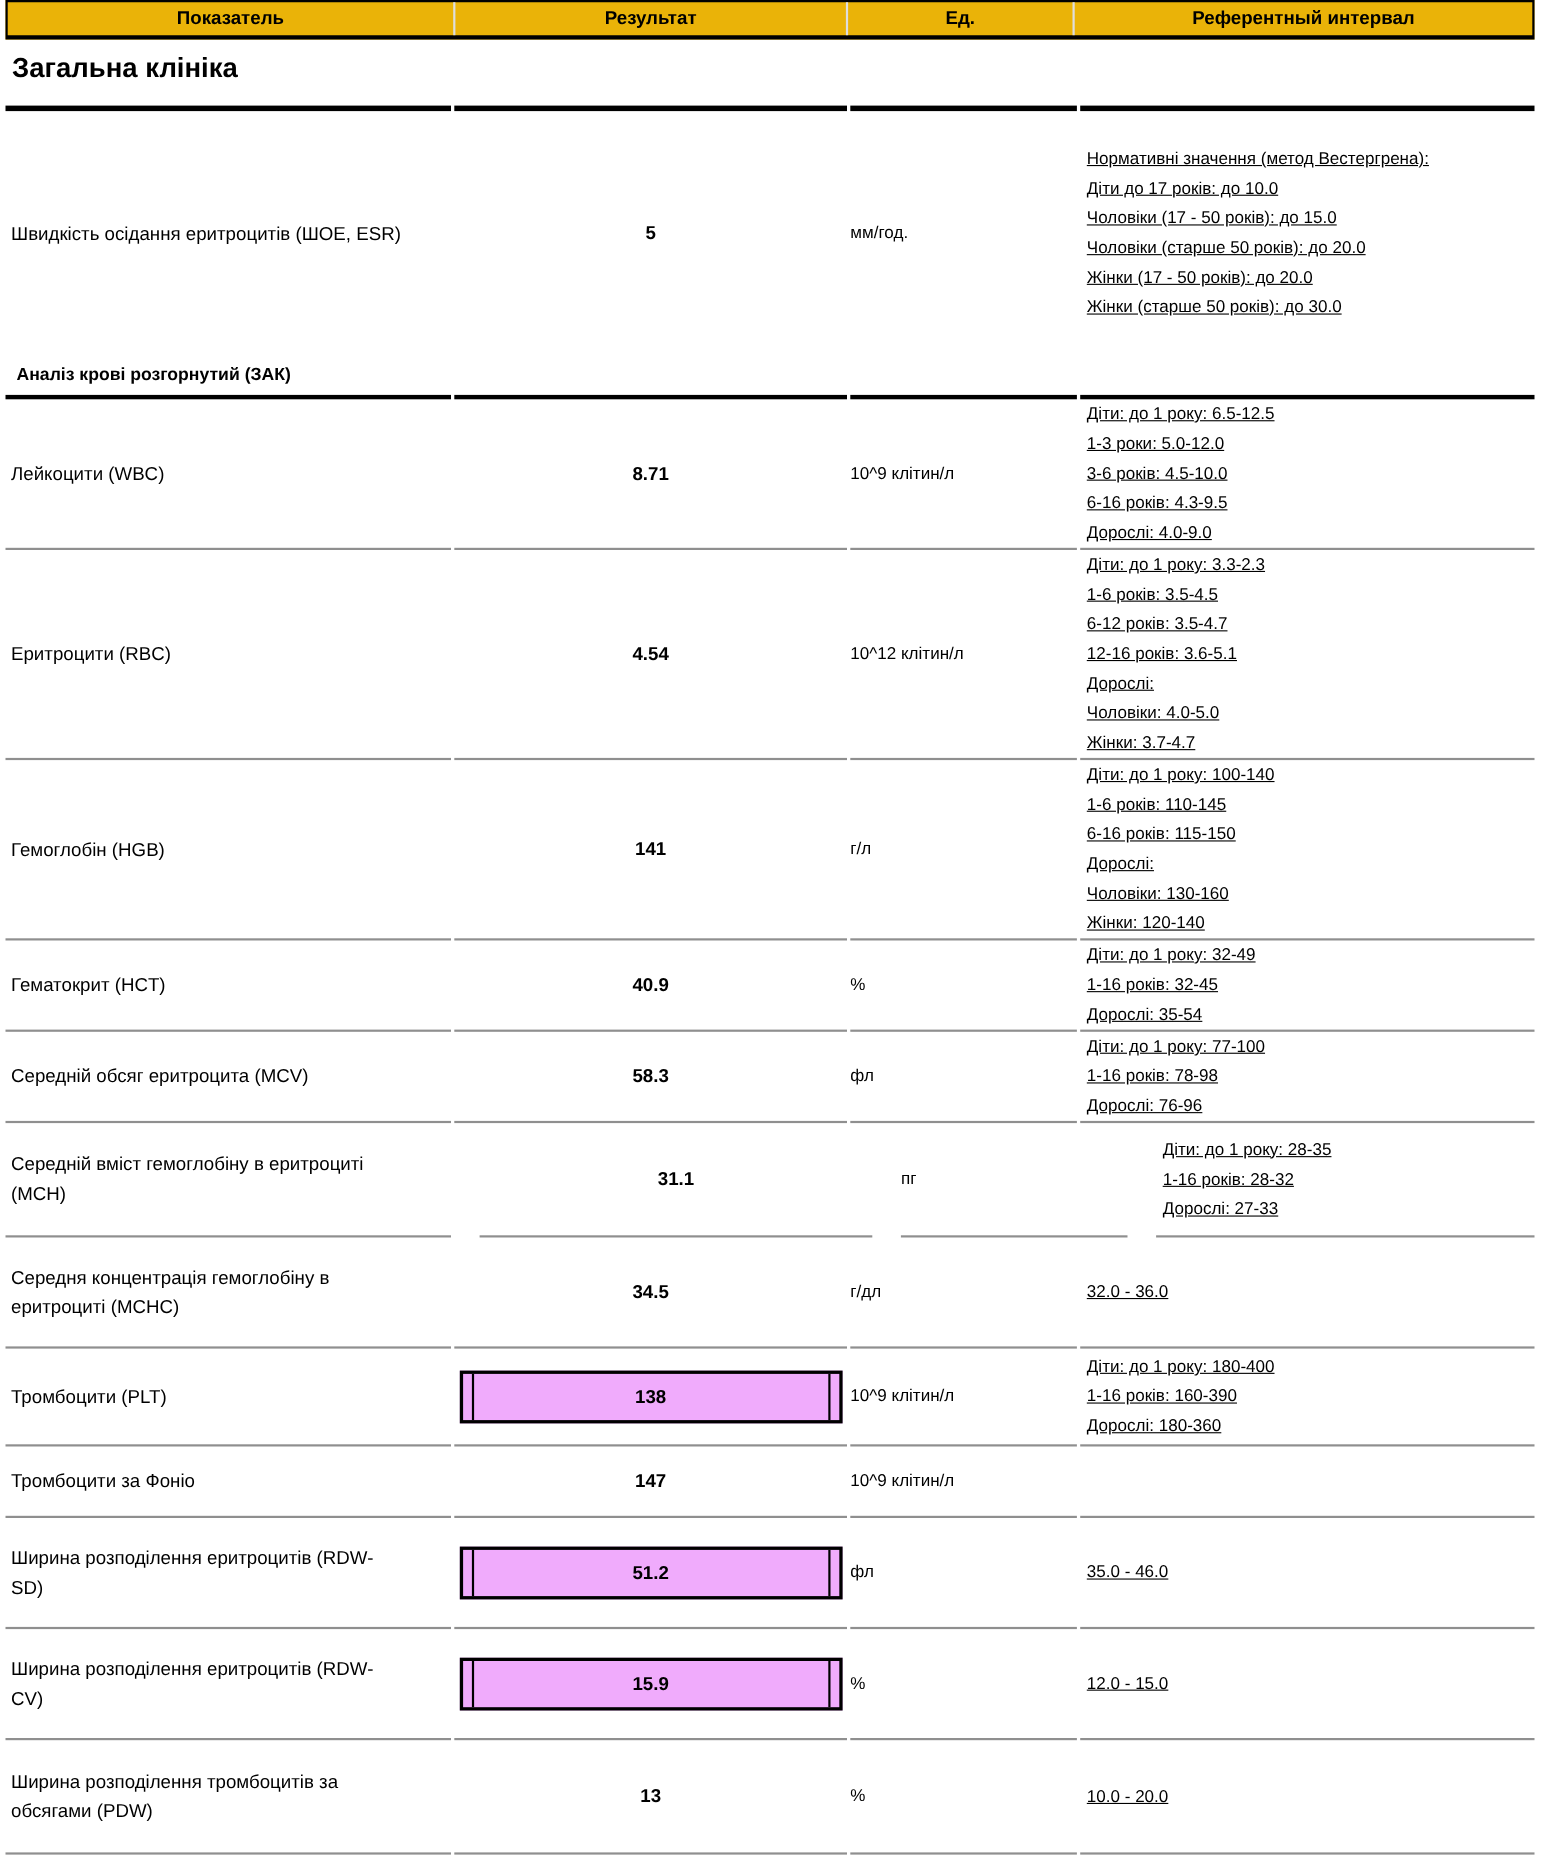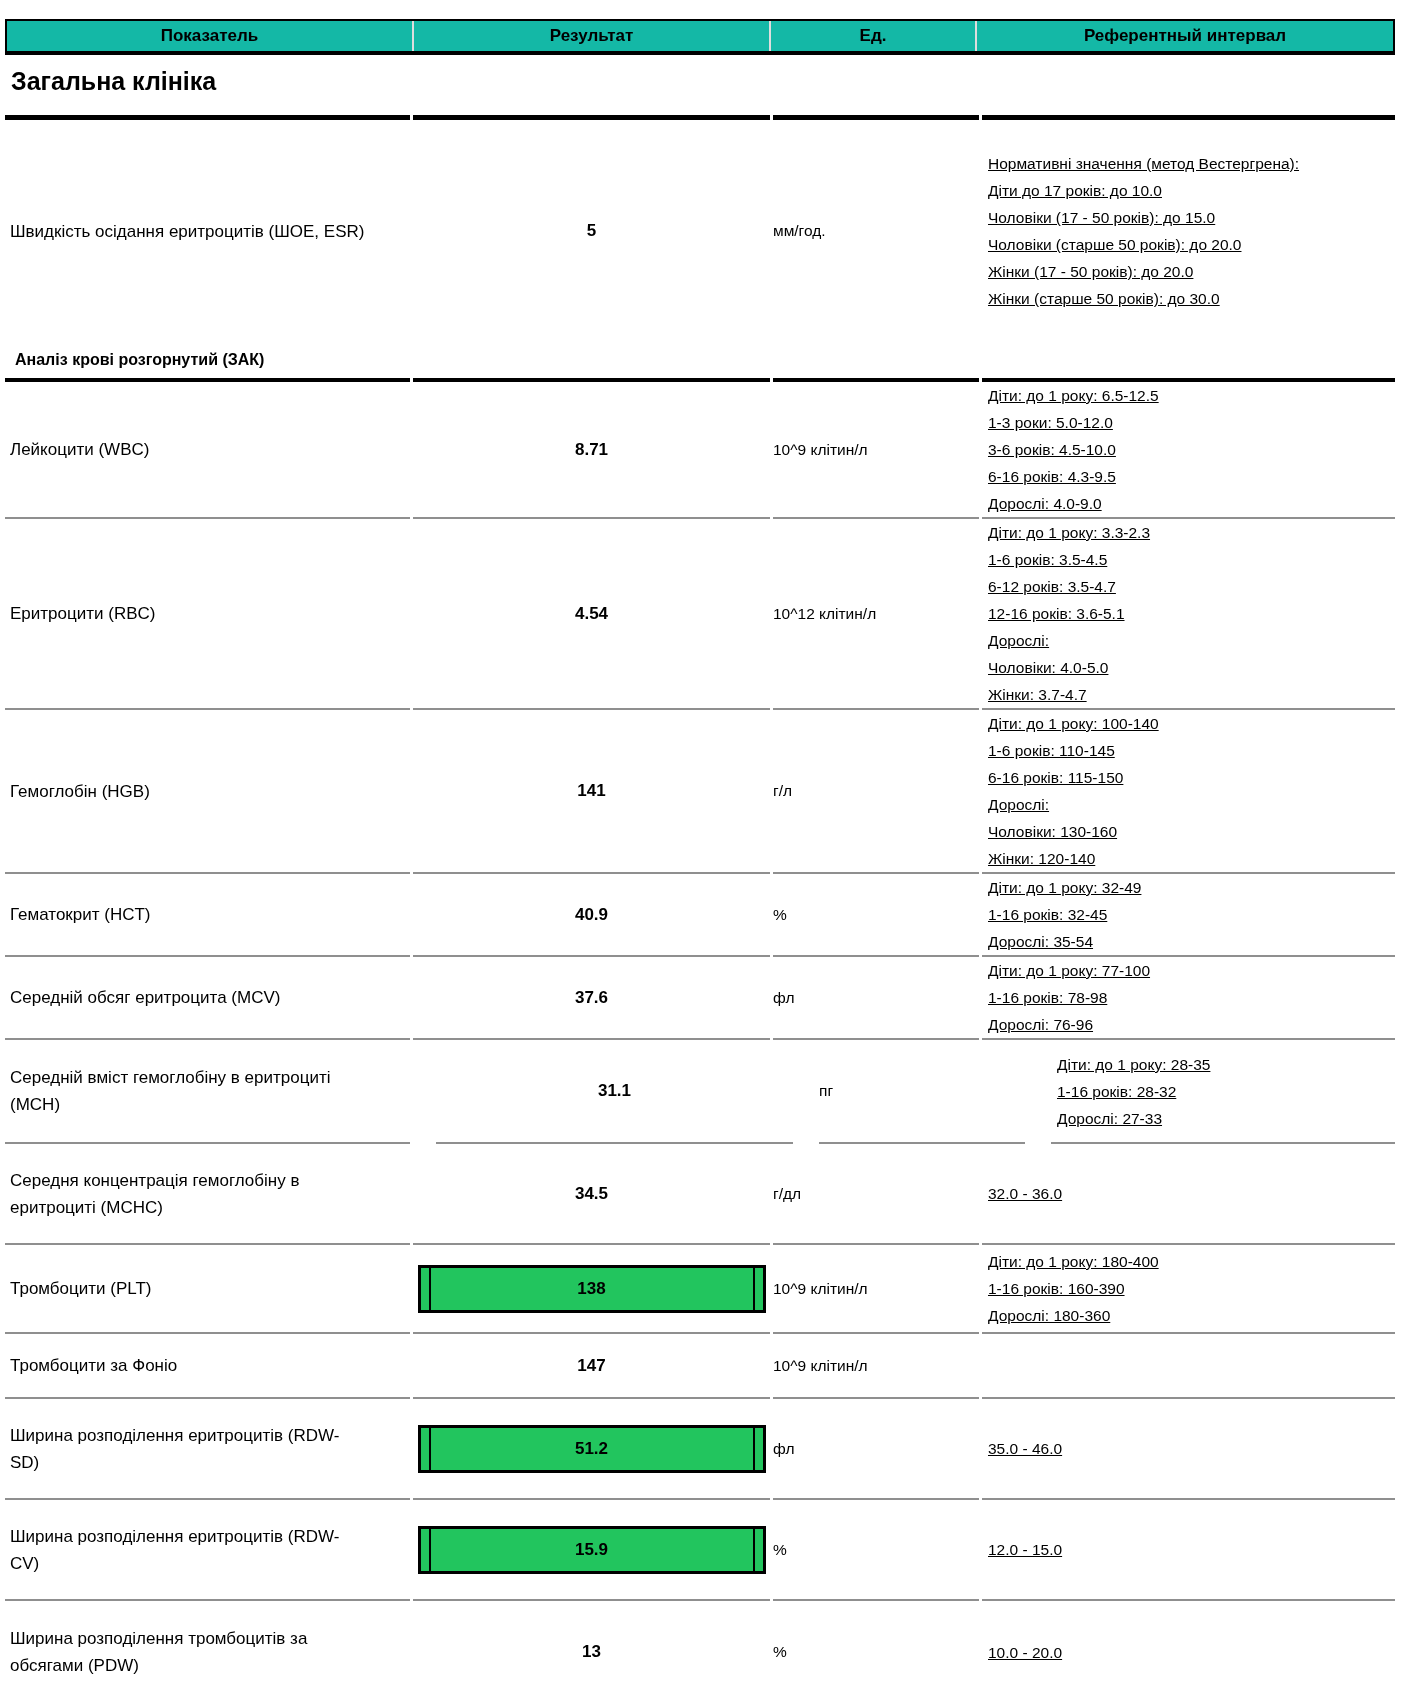--- a/index.html
+++ b/index.html
@@ -5,23 +5,23 @@
   html, body { margin:0; padding:0; background:#ffffff; }
   body {
     width:1403px; height:1698px; overflow:hidden;
     font-family:"Liberation Sans", sans-serif; color:#000;
   }
   .page { padding:0 8px 0 5px; }
 
   
   .thead {
     display:grid; grid-template-columns:405px 357px 206px 1fr;
-    background:#14b8a6;
+    background:#eab308;
     border:2px solid #000; border-bottom:4px solid #000;
-    height:30px; align-items:stretch;margin-top:19px;
+    height:30px; align-items:stretch;
   }
   .th {
     display:flex; align-items:center; justify-content:center;
     font-weight:bold; font-size:17px;
   }
   .th + .th { border-left:2px solid #dedede; }
 
   
   .group-title { font-size:25px; line-height:28px; font-weight:bold; margin:12px 0 20px 6px; }
   .subgroup-title { font-size:16px; line-height:24px; font-weight:bold; margin:6px 0 6px 10px; }
@@ -41,21 +41,21 @@
   .cell { display:flex; flex-direction:column; justify-content:center; }
   .c-label { padding-left:5px; font-size:17px; line-height:27px; }
   .c-result { align-items:center; font-weight:bold; font-size:17px; }
   .c-unit { font-size:15.5px; }
   .c-ref { padding-left:6px; font-size:15.5px; line-height:27px;text-decoration:underline; }
 
   
   .flag-box {
     position:relative; box-sizing:border-box;
     width:348px; height:48px;
-    border:3px solid #000; background:#22c55e;
+    border:3px solid #000; background:#f0abfc;
     display:flex; align-items:center; justify-content:center;
   }
   .flag-box::before, .flag-box::after {
     content:""; position:absolute; top:0; bottom:0; width:2px; background:#000;
   }
   .flag-box::before { left:8px; }
   .flag-box::after  { right:8px; }
 </style>
 </head>
 <body>
@@ -181,21 +181,21 @@
           <div>Діти: до 1 року: 32-49</div>
           <div>1-16 років: 32-45</div>
           <div>Дорослі: 35-54</div>
         </div>
   </div>
       <div class="row sep" style="min-height: 80px;">
     <div class="cell c-label">
           <div>Середній обсяг еритроцита (MCV)</div>
         </div>
     <div class="cell c-result">
-          <div>37.6</div>
+          <div>58.3</div>
         </div>
     <div class="cell c-unit">
           <div>фл</div>
         </div>
     <div class="cell c-ref">
           <div>Діти: до 1 року: 77-100</div>
           <div>1-16 років: 78-98</div>
           <div>Дорослі: 76-96</div>
         </div>
   </div>

